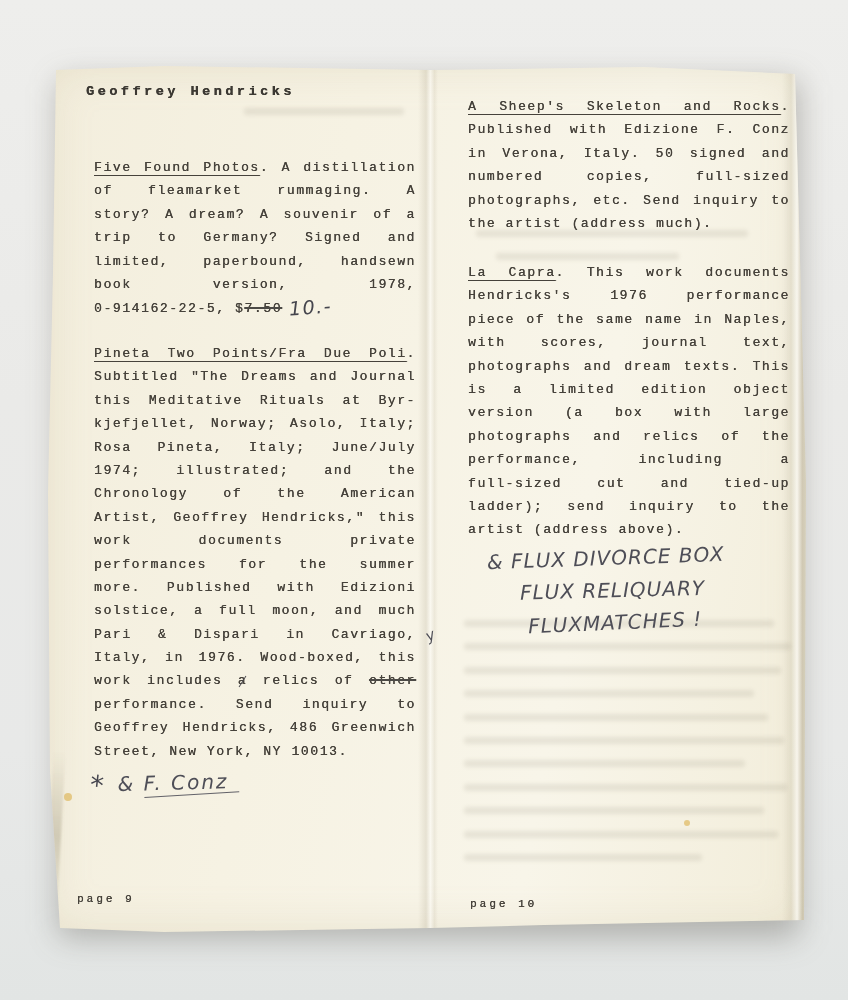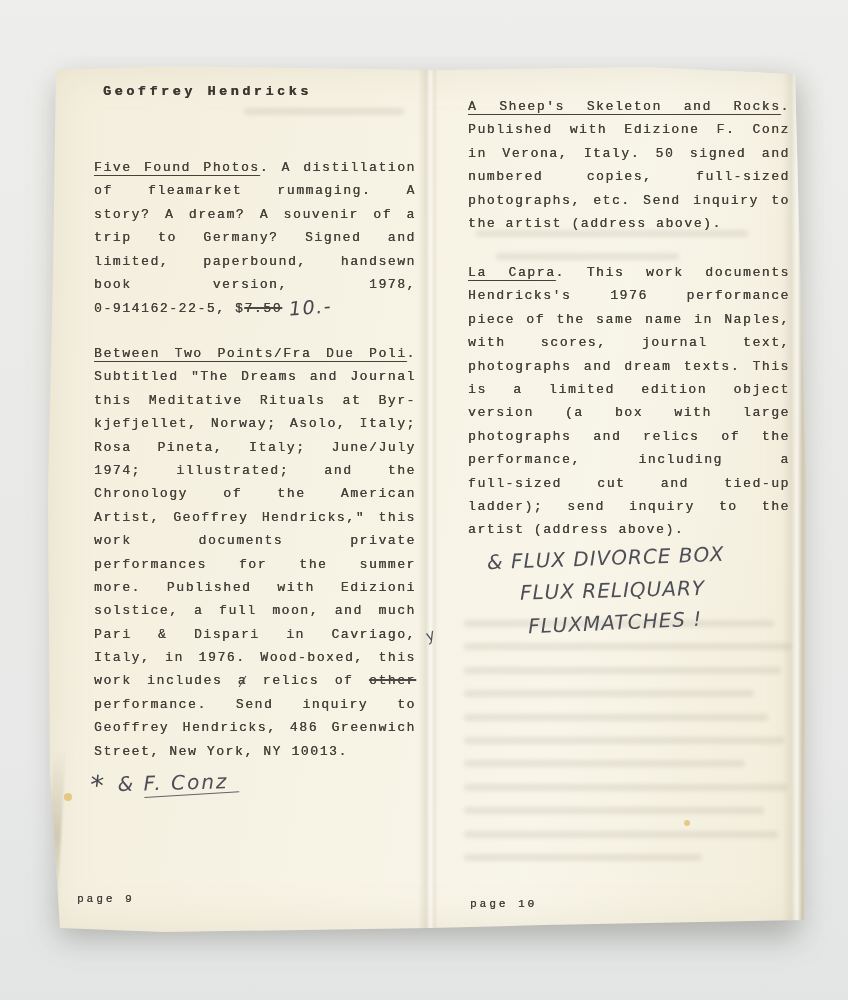--- a/index.html
+++ b/index.html
@@ -39,21 +39,21 @@
   .tl{position:relative;height:23.4px;line-height:23.4px;white-space:nowrap;text-align:left;}
   .tl.just{white-space:normal;text-align:justify;text-align-last:justify;}
   .u{text-decoration:underline;text-underline-offset:4px;text-decoration-thickness:1.3px;margin-top:30px;}
   .x{text-decoration:line-through;text-decoration-color:#4c4a46;text-decoration-thickness:1.7px;}
   .sl{position:relative;}
   .sl::after{content:'';position:absolute;left:-2px;top:52%;width:13px;border-top:1.7px solid #4e4c50;transform:rotate(-58deg);}
   .hwi{font-family:"DejaVu Sans",sans-serif;font-style:italic;font-size:19px;color:#45454d;
     letter-spacing:1.5px;display:inline-block;transform:rotate(-4deg);margin-left:7px;vertical-align:-2px;text-shadow:none;}
   .mk{position:absolute;right:-20px;top:1px;font-family:"DejaVu Sans",sans-serif;font-style:italic;
     color:#4e4e56;font-size:15px;transform:rotate(-24deg);text-shadow:none;}
-  .header{position:absolute;left:59px;top:22px;font-size:13.5px;font-weight:700;letter-spacing:3.5px;color:#3c3933;text-shadow:.3px 0 0 #3c3933;}
+  .header{position:absolute;left:42px;top:22px;font-size:13.5px;font-weight:700;letter-spacing:3.5px;color:#3c3933;text-shadow:.3px 0 0 #3c3933;}
   .pagenum{position:absolute;font-size:11px;letter-spacing:3px;color:#46423b;text-shadow:.25px 0 0 currentColor;}
   
   .hand{font-family:"DejaVu Sans",sans-serif;font-style:italic;color:#4e4e57;}
   .note-left{position:absolute;left:46px;top:706px;font-size:20px;letter-spacing:2px;transform:rotate(-1.5deg);}
   .note-left .star{font-size:27px;font-style:normal;color:#45454e;margin-right:12px;vertical-align:-3px;display:inline-block;transform:rotate(8deg);}
   .note-left .conz{position:relative;}
   .note-left .conz::after{content:'';position:absolute;left:26px;right:-10px;bottom:-1px;
     border-bottom:1.6px solid rgba(72,72,82,.85);transform:rotate(-2deg);}
   .note-right{position:absolute;left:443px;top:484px;}
   .note-right .al{font-size:20px;letter-spacing:1px;margin-bottom:8px;white-space:nowrap;}
@@ -118,21 +118,21 @@
         <div class="tl just"><span class="u">Five Found Photos</span><span>. A distillation</span></div>
         <div class="tl just"><span>of fleamarket rummaging. A</span></div>
         <div class="tl just"><span>story? A dream? A souvenir of a</span></div>
         <div class="tl just"><span>trip to Germany? Signed and</span></div>
         <div class="tl just"><span>limited, paperbound, handsewn</span></div>
         <div class="tl just"><span>book version, 1978,</span></div>
         <div class="tl"><span>0-914162-22-5, $</span><span class="x">7.50</span><span class="hwi">10.-</span></div>
       </div>
 
     <div class="tcol" style="left:50px;top:280px;">
-        <div class="tl just"><span class="u">Between Two Points/Fra Due Poli</span><span>.</span></div>
+        <div class="tl just"><span class="u">Pineta Two Points/Fra Due Poli</span><span>.</span></div>
         <div class="tl just"><span>Subtitled "The Dreams and Journal</span></div>
         <div class="tl just"><span>this Meditative Rituals at Byr-</span></div>
         <div class="tl just"><span>kjefjellet, Norway; Asolo, Italy;</span></div>
         <div class="tl just"><span>Rosa Pineta, Italy; June/July</span></div>
         <div class="tl just"><span>1974; illustrated; and the</span></div>
         <div class="tl just"><span>Chronology of the American</span></div>
         <div class="tl just"><span>Artist, Geoffrey Hendricks," this</span></div>
         <div class="tl just"><span>work documents private</span></div>
         <div class="tl just"><span>performances for the summer</span></div>
         <div class="tl just"><span>more. Published with Edizioni</span></div>
@@ -150,21 +150,21 @@
     </div>
 
     <div class="pagenum" style="left:33px;top:831px;">page 9</div>
 
     <div class="tcol" style="left:424px;top:33px;">
         <div class="tl just"><span class="u">A Sheep's Skeleton and Rocks</span><span>.</span></div>
         <div class="tl just"><span>Published with Edizione F. Conz</span></div>
         <div class="tl just"><span>in Verona, Italy. 50 signed and</span></div>
         <div class="tl just"><span>numbered copies, full-sized</span></div>
         <div class="tl just"><span>photographs, etc. Send inquiry to</span></div>
-        <div class="tl"><span>the artist (address above).</span></div>
+        <div class="tl"><span>the artist (address much).</span></div>
       </div>
 
     <div class="tcol" style="left:424px;top:199px;">
         <div class="tl just"><span class="u">La Capra</span><span>. This work documents</span></div>
         <div class="tl just"><span>Hendricks's 1976 performance</span></div>
         <div class="tl just"><span>piece of the same name in Naples,</span></div>
         <div class="tl just"><span>with scores, journal text,</span></div>
         <div class="tl just"><span>photographs and dream texts. This</span></div>
         <div class="tl just"><span>is a limited edition object</span></div>
         <div class="tl just"><span>version (a box with large</span></div>

